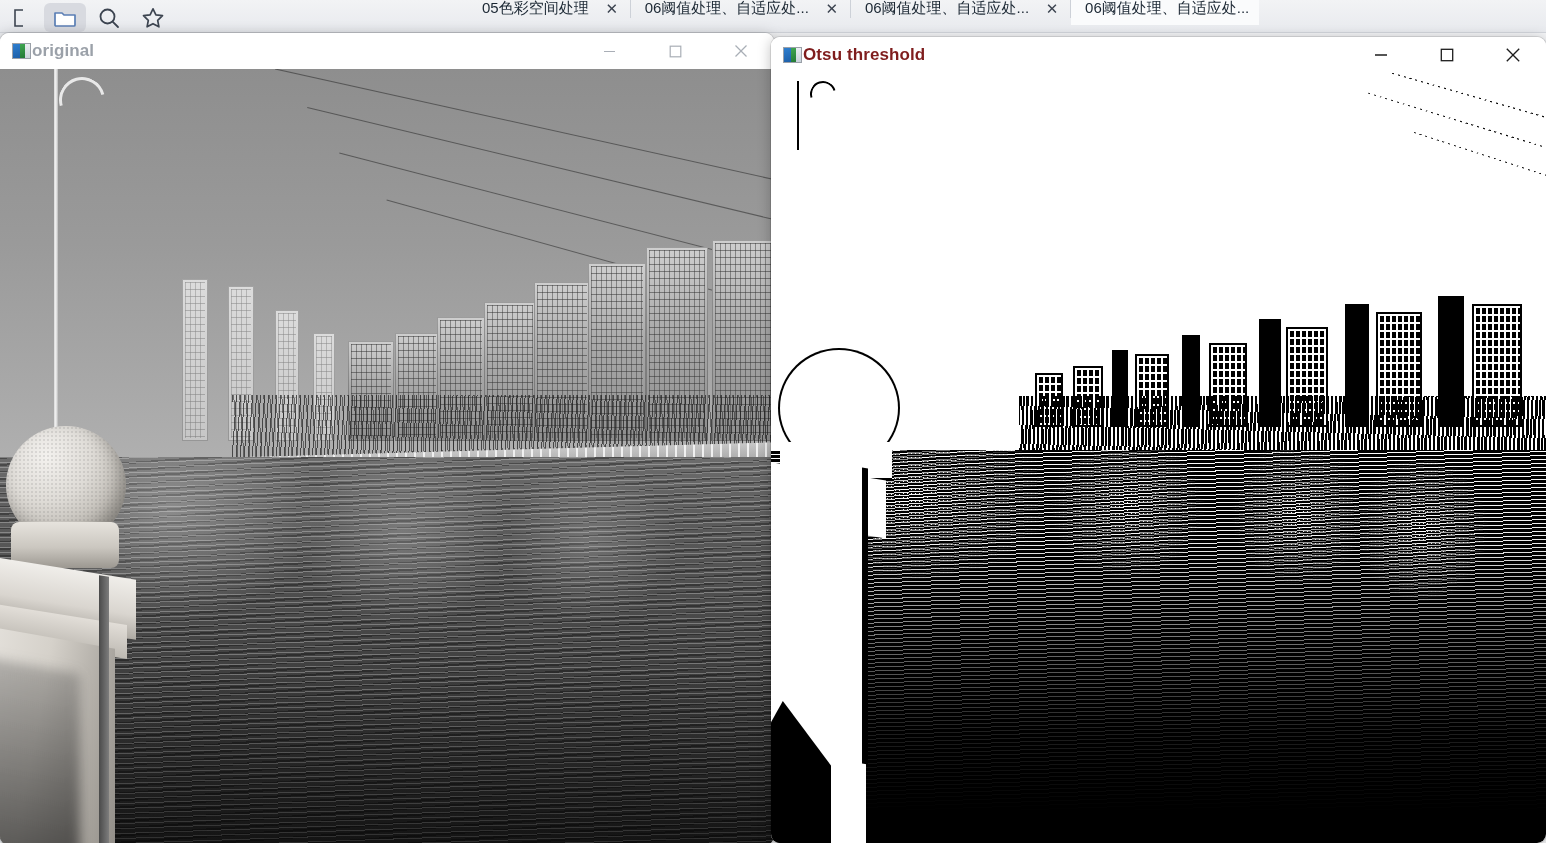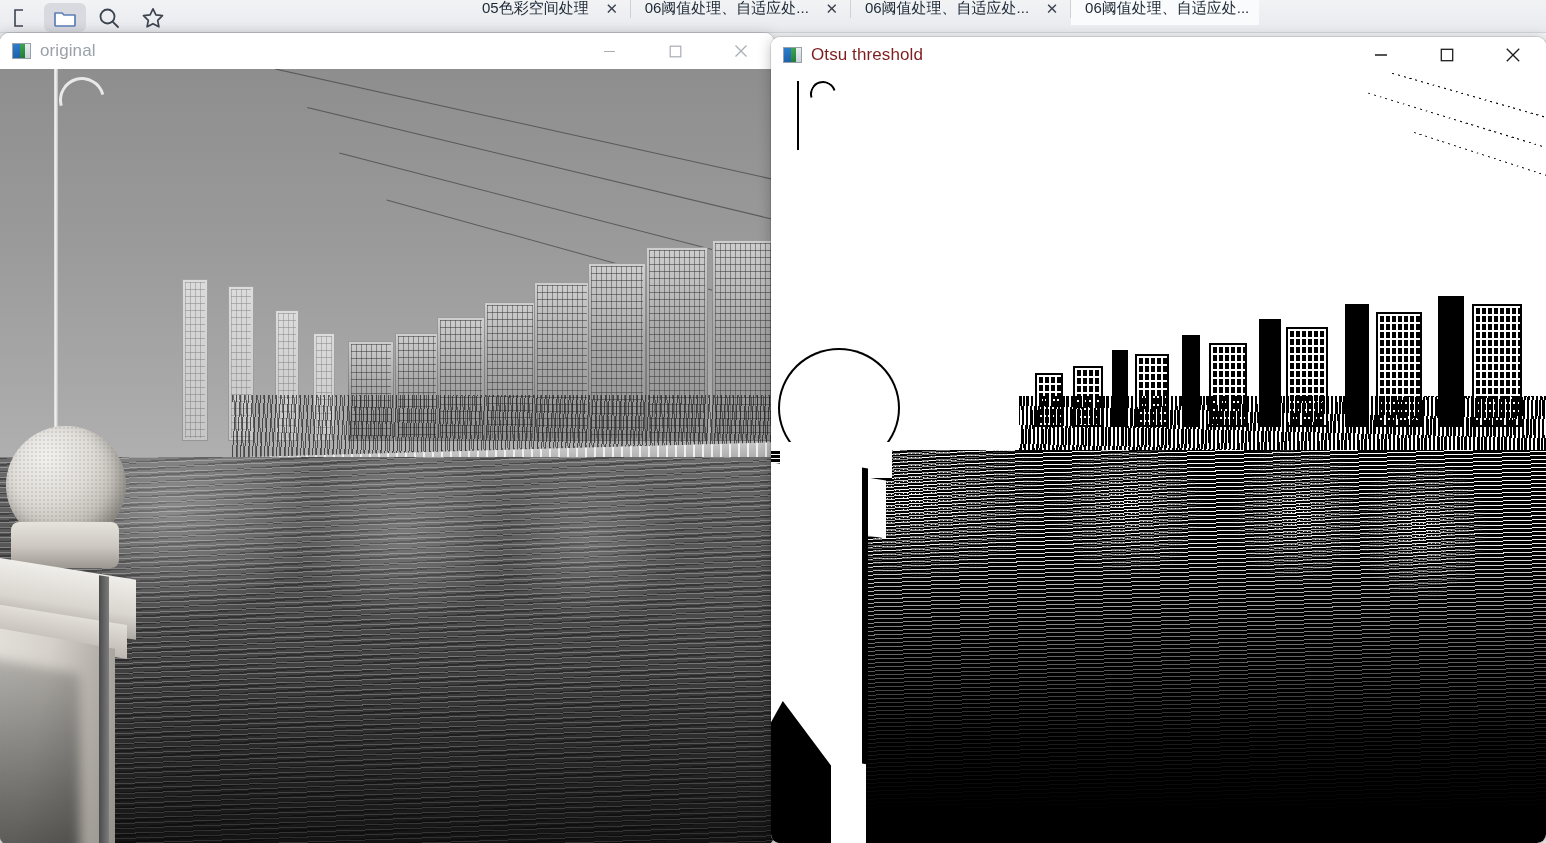--- a/index.html
+++ b/index.html
@@ -109,23 +109,24 @@
     background: #f0f0f0;
     display: flex;
     overflow: hidden;
     flex: 0 0 auto;
   }
   .cvwin .title-ico i { display:block; height:100%; }
   .cvwin .title-ico i.b1 { width: 42%; background: linear-gradient(160deg,#2e7fd0,#1d5fa8); }
   .cvwin .title-ico i.b2 { width: 30%; background: linear-gradient(160deg,#3fa651,#237a36); }
   .cvwin .title-ico i.b3 { width: 28%; background: linear-gradient(180deg,#e9eef2,#c9d3da); }
   .cvwin .title-txt {
-    margin-left: 9px;
+    margin-left: 1px;
     font-size: 17px;
     letter-spacing: .1px;
+    font-weight: bold;
   }
   .cvwin.inactive .title-txt { color: #9ba1a9; }
   .cvwin.active   .title-txt { color: #7f1d1d; }
 
   .wctrls { margin-left: auto; display: flex; height: 36px; }
   .wctrl {
     width: 66px; height: 36px;
     display: flex; align-items: center; justify-content: center;
   }
   .cvwin.inactive .wctrl svg { stroke: #a9aeb6; }

